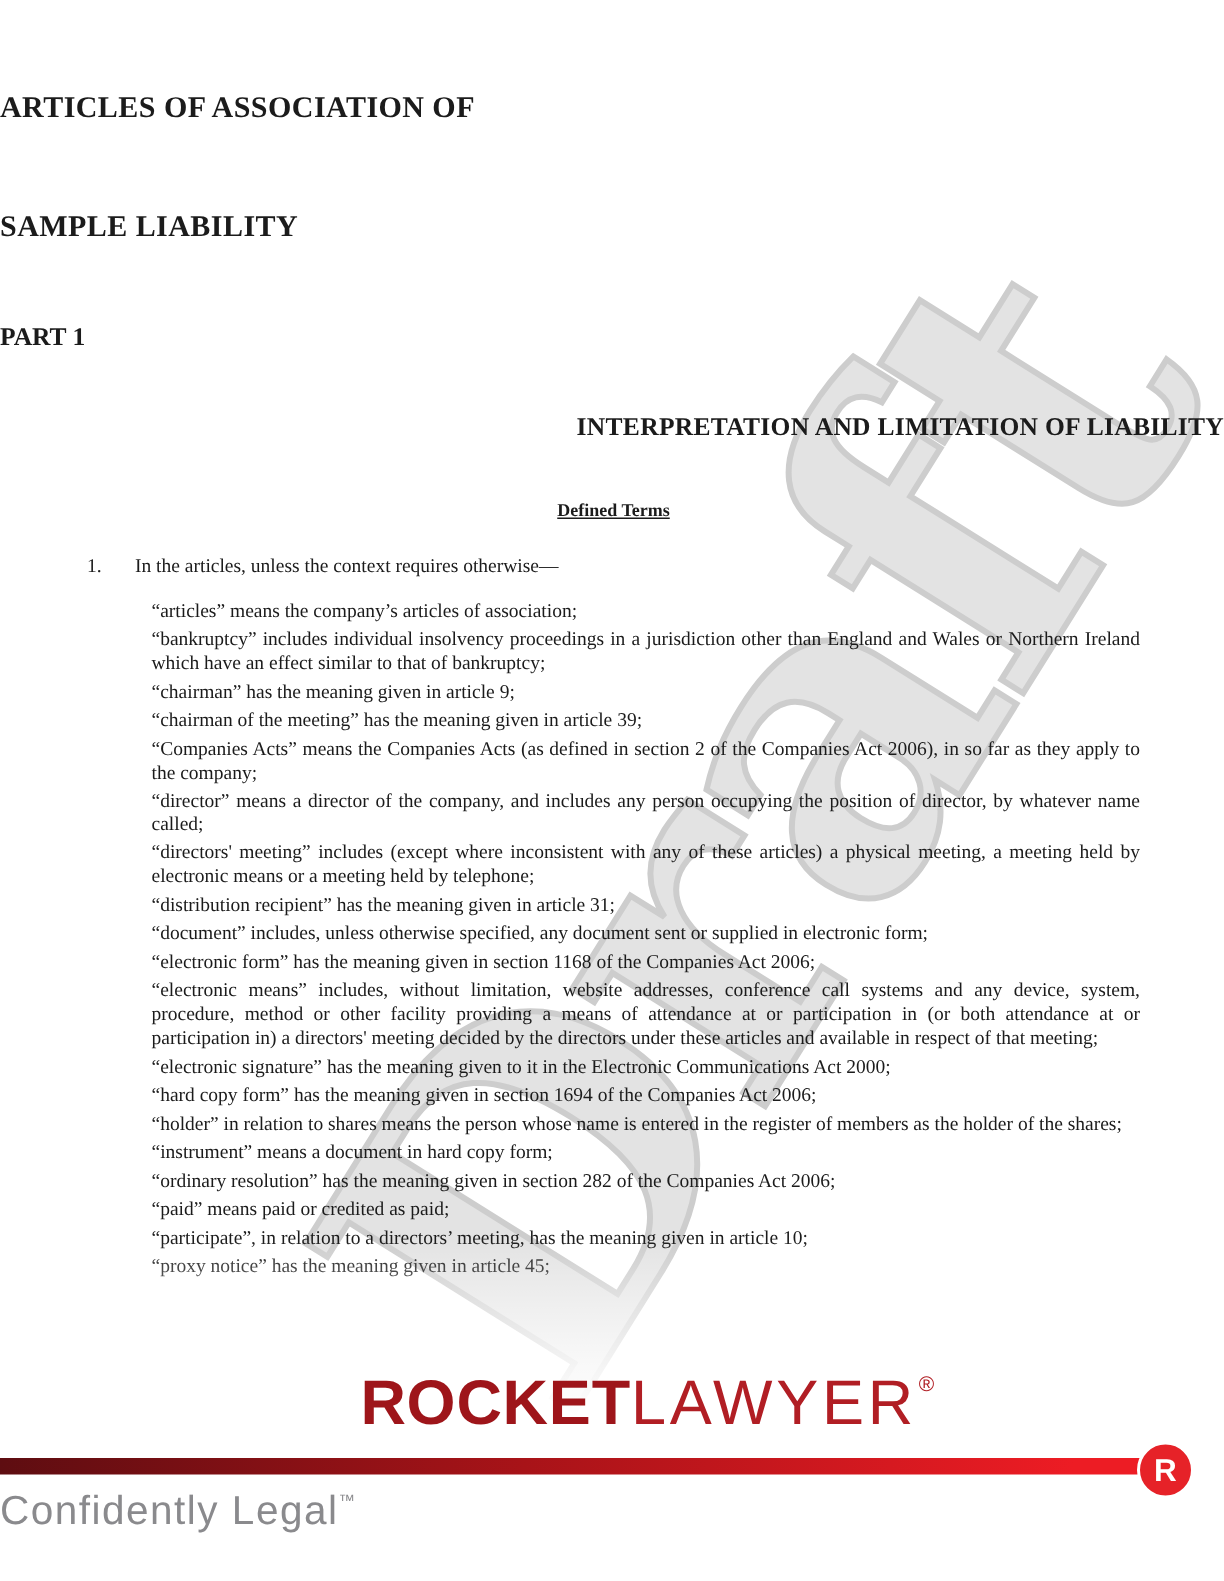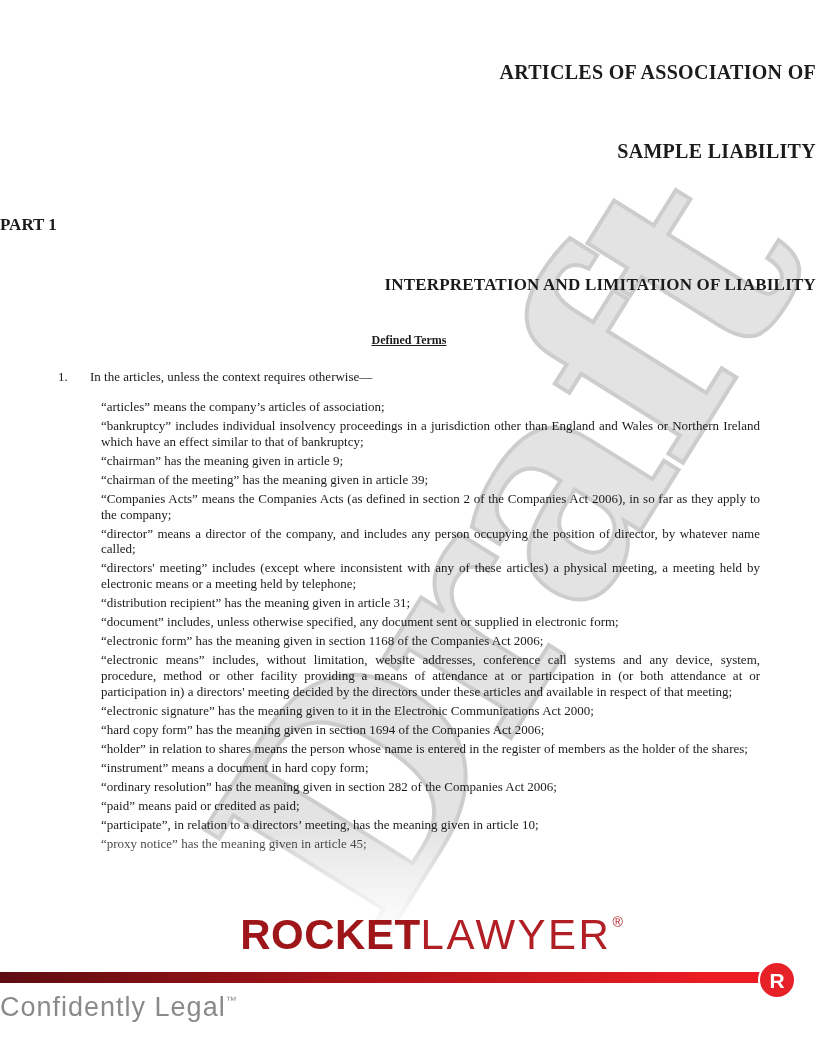--- a/index.html
+++ b/index.html
@@ -24,21 +24,21 @@
     -webkit-text-stroke: 4px var(--watermark-outline, #cdcdcd);
     z-index: 0;
     user-select: none;
     white-space: nowrap;
   }
 
   
   .content { position: relative; z-index: 1; }
   h1, h2, h3 { font-weight: bold; }
   .title {
-    margin: 62px 0 0; text-align: right;
+    margin: 62px 0 0; text-align: left;
     font-size: 20px; line-height: 1; letter-spacing: 0.3px;
   }
   .company { margin-top: 59px; }
   .part { margin: 55px 0 0; text-align: left; font-size: 17px; line-height: 1; }
   .section { margin: 43px 0 0; text-align: right; font-size: 17px; line-height: 1; letter-spacing: 0.2px; }
   .subsection { margin: 41px 56px 0 58px; font-size: 12px; line-height: 1; text-align: center; text-decoration: underline; }
   .clause { display: flex; margin: 23px 56px 0 58px; font-size: 13px; line-height: 16px; }
   .clause-num { flex: 0 0 32px; }
   .clause-text { flex: 1; }
   .definitions {

